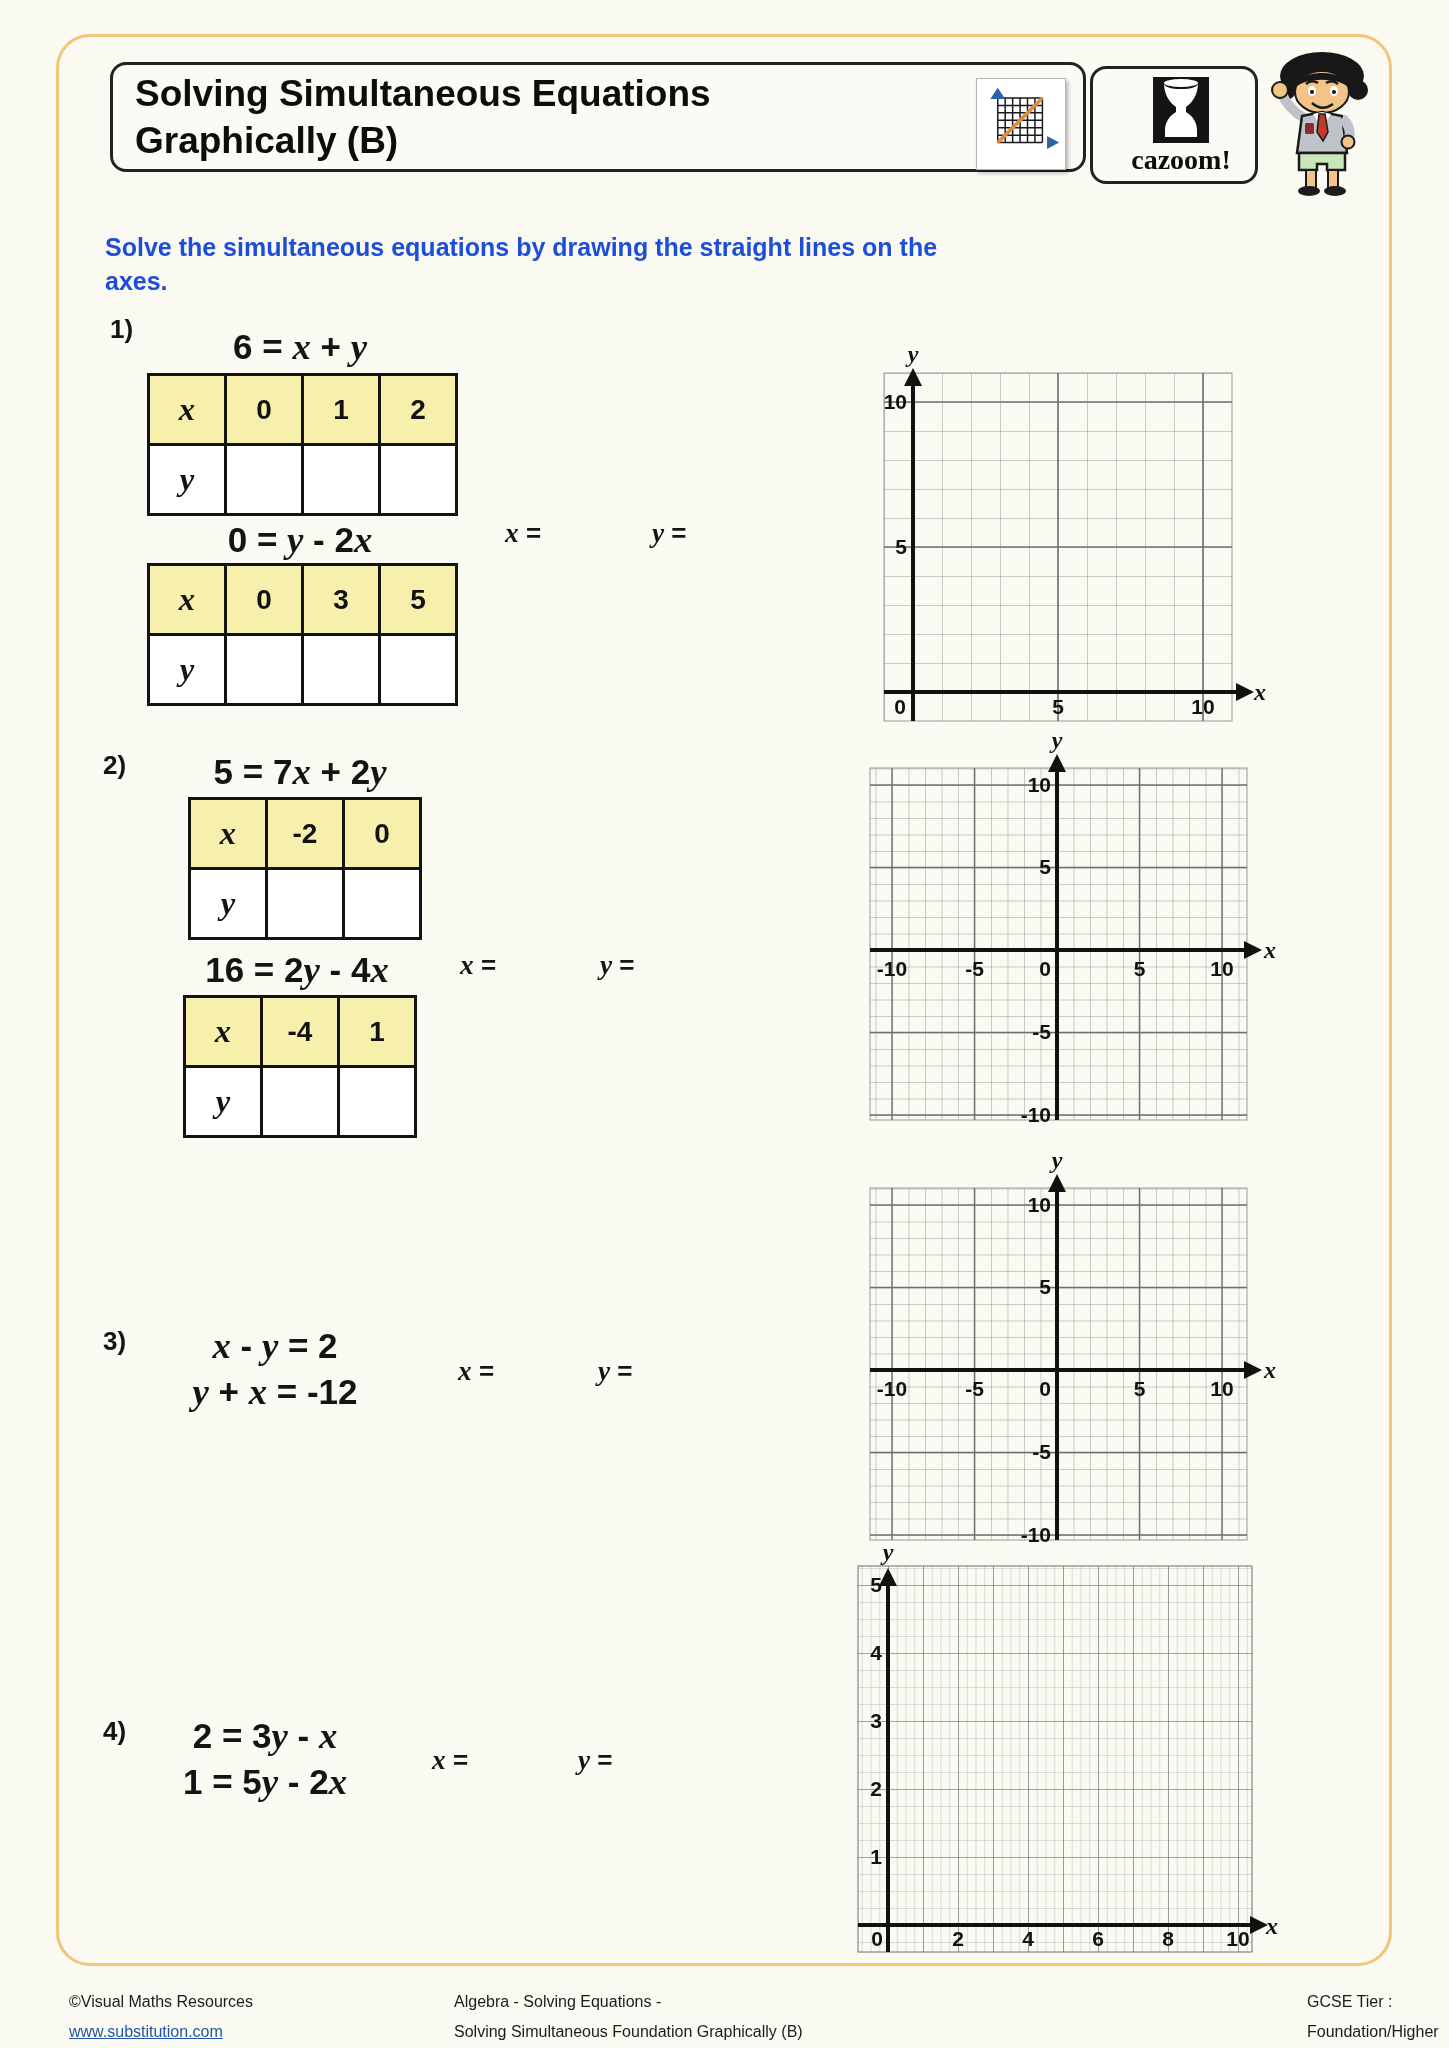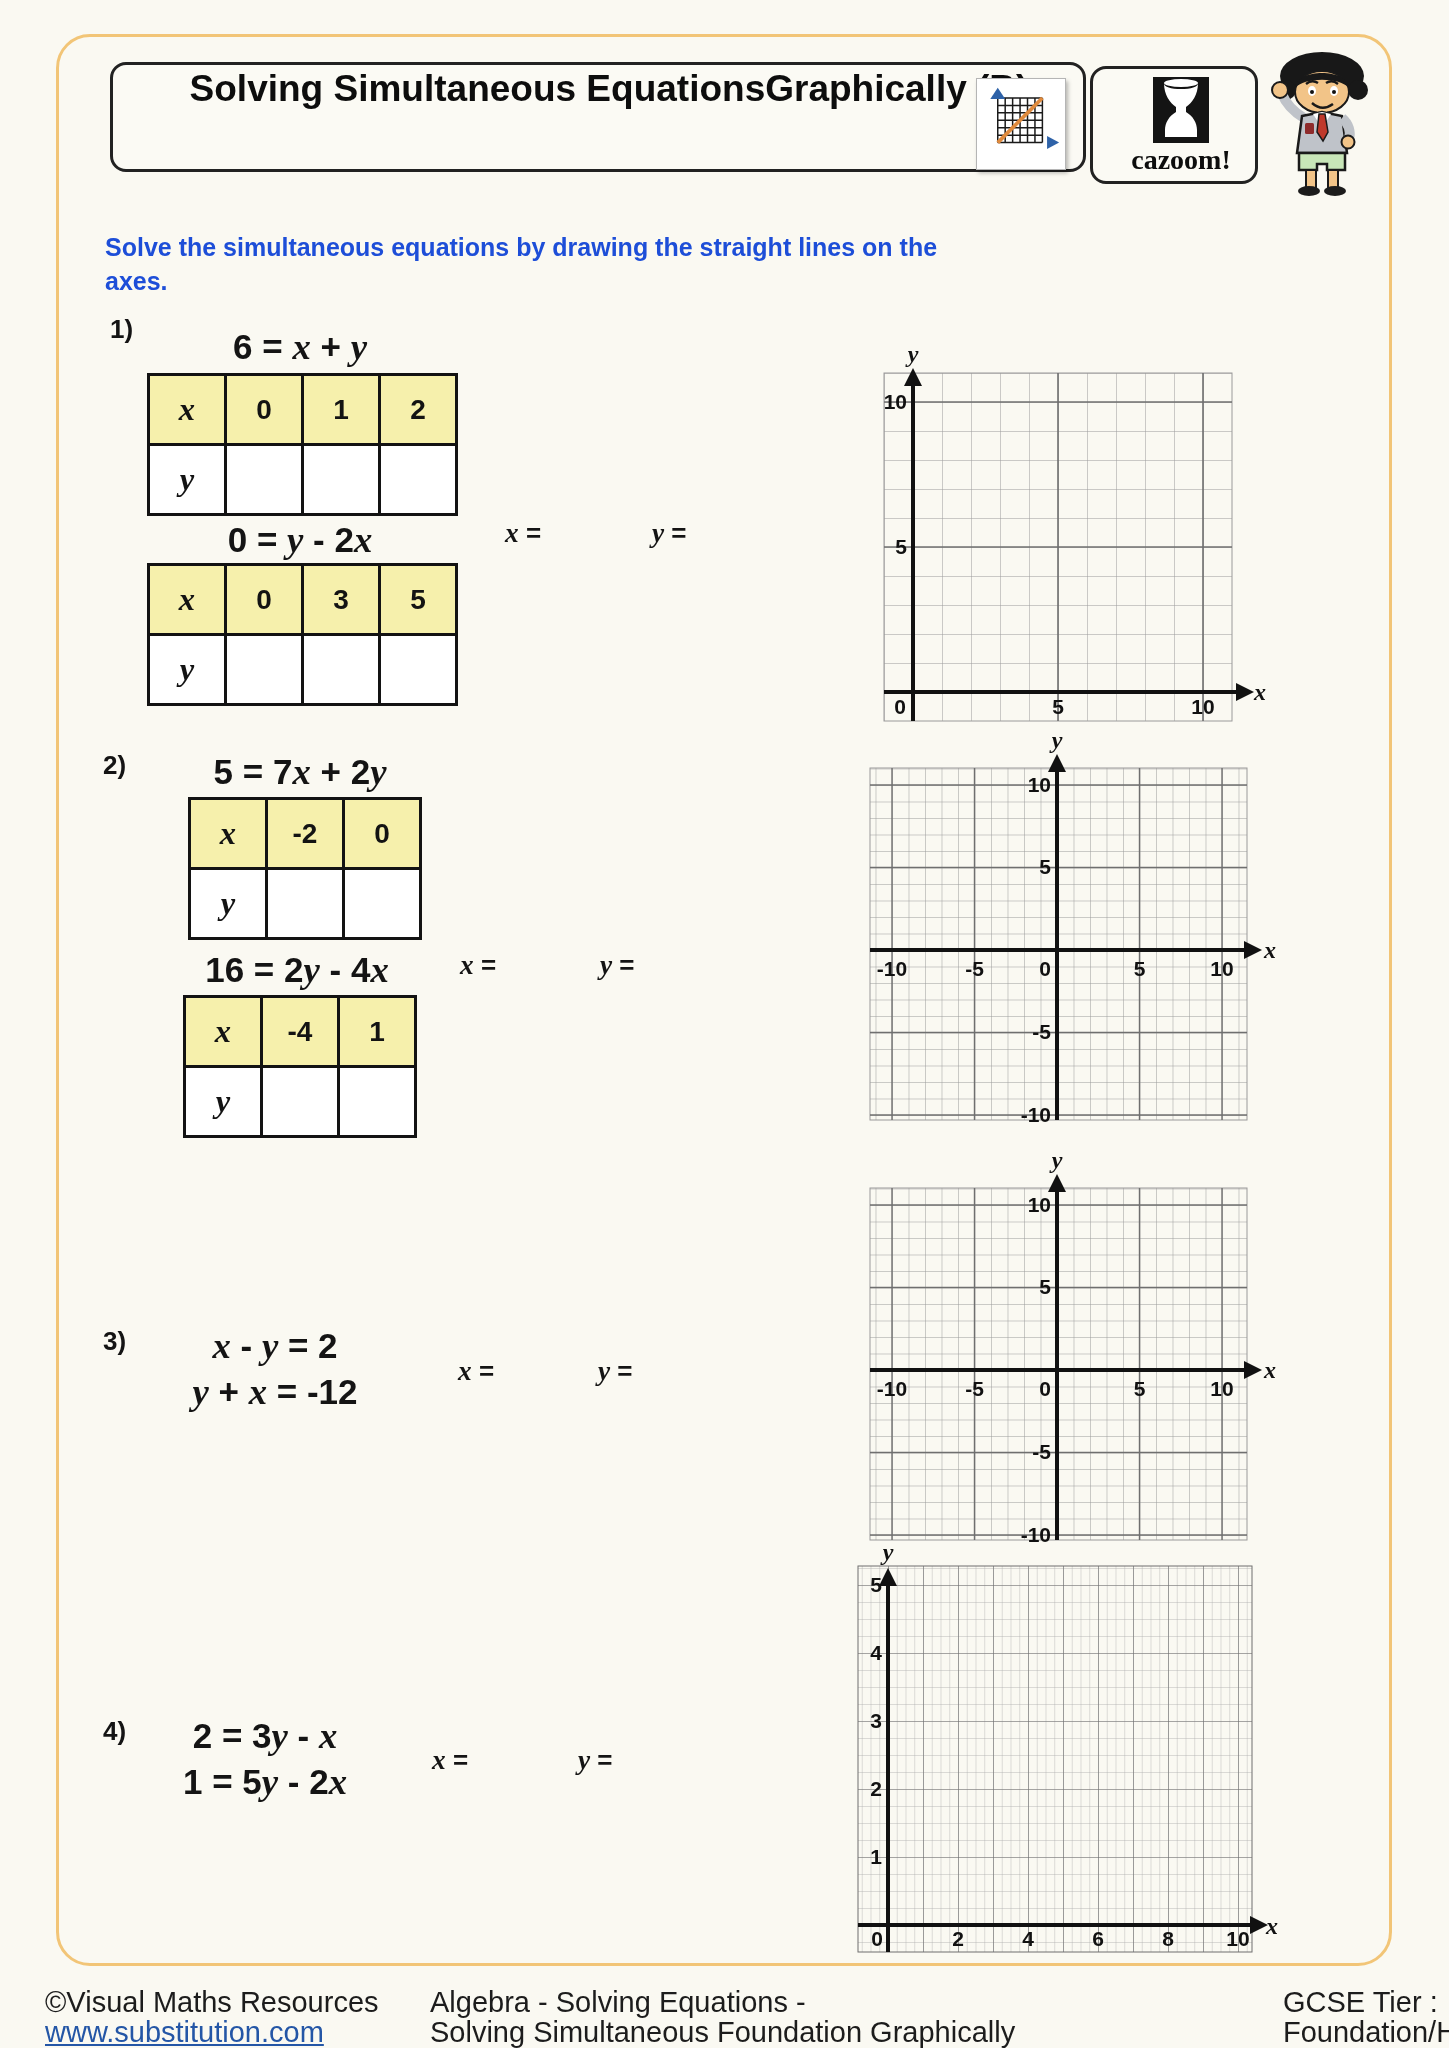--- a/index.html
+++ b/index.html
@@ -1,36 +1,36 @@
 <!DOCTYPE html>
 <html style="--accent: #F2C577; --tableHeader: #F6F0AC; --link: #2456A6;"><head>
 <meta charset="utf-8">
 <style>
   html,body{margin:0;padding:0;}
   body{width:1449px;height:2048px;background:#FAF9F2;font-family:"Liberation Sans",sans-serif;color:#141414;}
   .page{position:relative;width:1449px;height:2048px;overflow:hidden;}
   .abs{position:absolute;}
   .frame{position:absolute;left:56px;top:34px;width:1330px;height:1926px;border:3px solid var(--accent,#F2C577);border-radius:34px;}
-  .title-box{position:absolute;left:110px;top:62px;width:976px;height:110px;border:3px solid #222;border-radius:16px;background:#FBFAF4;display:flex;justify-content:center;padding-left:22px;box-sizing:border-box;}
+  .title-box{position:absolute;left:110px;top:62px;width:976px;height:110px;border:3px solid #222;border-radius:16px;background:#FBFAF4;display:flex;flex-direction:column;justify-content:center;padding-left:22px;box-sizing:border-box;}
   .title-line{font-weight:bold;font-size:37px;line-height:47px;color:#0d0d0d;}
   .icon-box{position:absolute;left:976px;top:78px;width:88px;height:90px;background:#fff;border:1px solid #b5b5b5;box-shadow:2px 3px 4px rgba(0,0,0,0.28);display:flex;align-items:center;justify-content:center;}
   .logo-box{position:absolute;left:1090px;top:66px;width:142px;height:112px;border:3px solid #222;border-radius:16px;background:#FBFAF4;padding-left:20px;}
   .instr{position:absolute;left:105px;top:230px;width:860px;font-weight:bold;font-size:25px;line-height:34px;color:#1d4ed8;}
   .qnum{position:absolute;font-weight:bold;font-size:26px;}
   .eq{position:absolute;font-weight:bold;font-size:35px;text-align:center;}
   .ans{position:absolute;font-weight:bold;font-size:26px;}
   .mv{font-family:"Liberation Serif",serif;font-style:italic;font-weight:bold;font-size:1.05em;}
   .vt{position:absolute;border-collapse:collapse;}
   .vt td{border:3px solid #131313;width:72px;height:65px;text-align:center;vertical-align:middle;font-weight:bold;font-size:28px;color:#131313;background:#fff;}
   .vt td.hd{background:var(--tableHeader,#F6F0AC);}
   .vt td.lab{font-family:"Liberation Serif",serif;font-style:italic;font-size:31px;}
   svg text.tk{font-family:"Liberation Sans",sans-serif;font-weight:bold;font-size:21px;fill:#111;}
   svg text.axt{font-family:"Liberation Serif",serif;font-style:italic;font-weight:bold;font-size:24px;fill:#111;}
   .logo-word{font-family:"Liberation Serif",serif;font-weight:bold;font-size:28px;fill:#0d0d0d;}
-  .footer-block{position:absolute;font-size:29px;line-height:30px;color:#1c1c1c;}
+  .footer-block{position:absolute;font-size:16px;line-height:30px;color:#1c1c1c;margin-left:24px;}
   .link{color:var(--link,#2456A6);text-decoration:underline;}
 </style>
 </head>
 <body>
 
 <div class="page">
 
   <div class="frame"></div>
 
   <div class="title-box">

